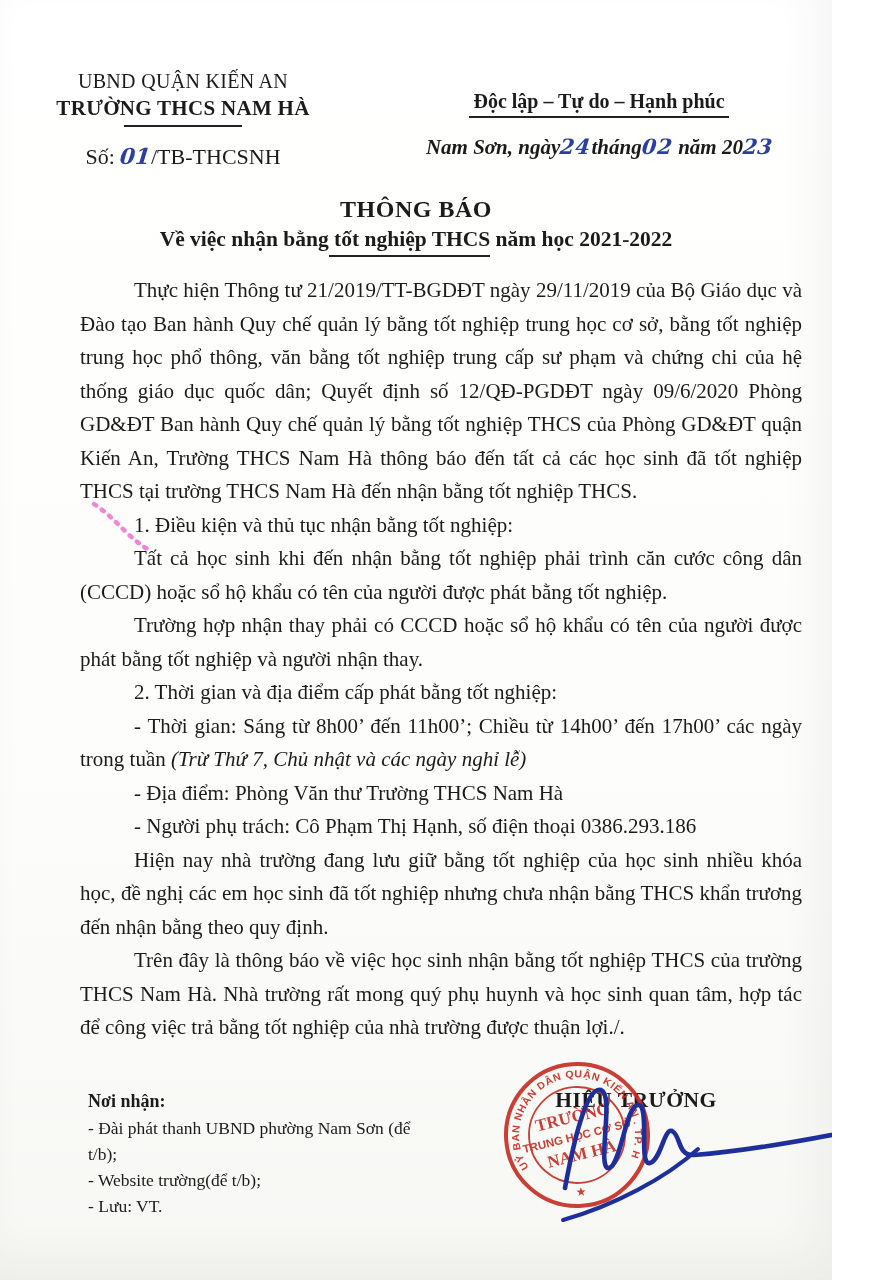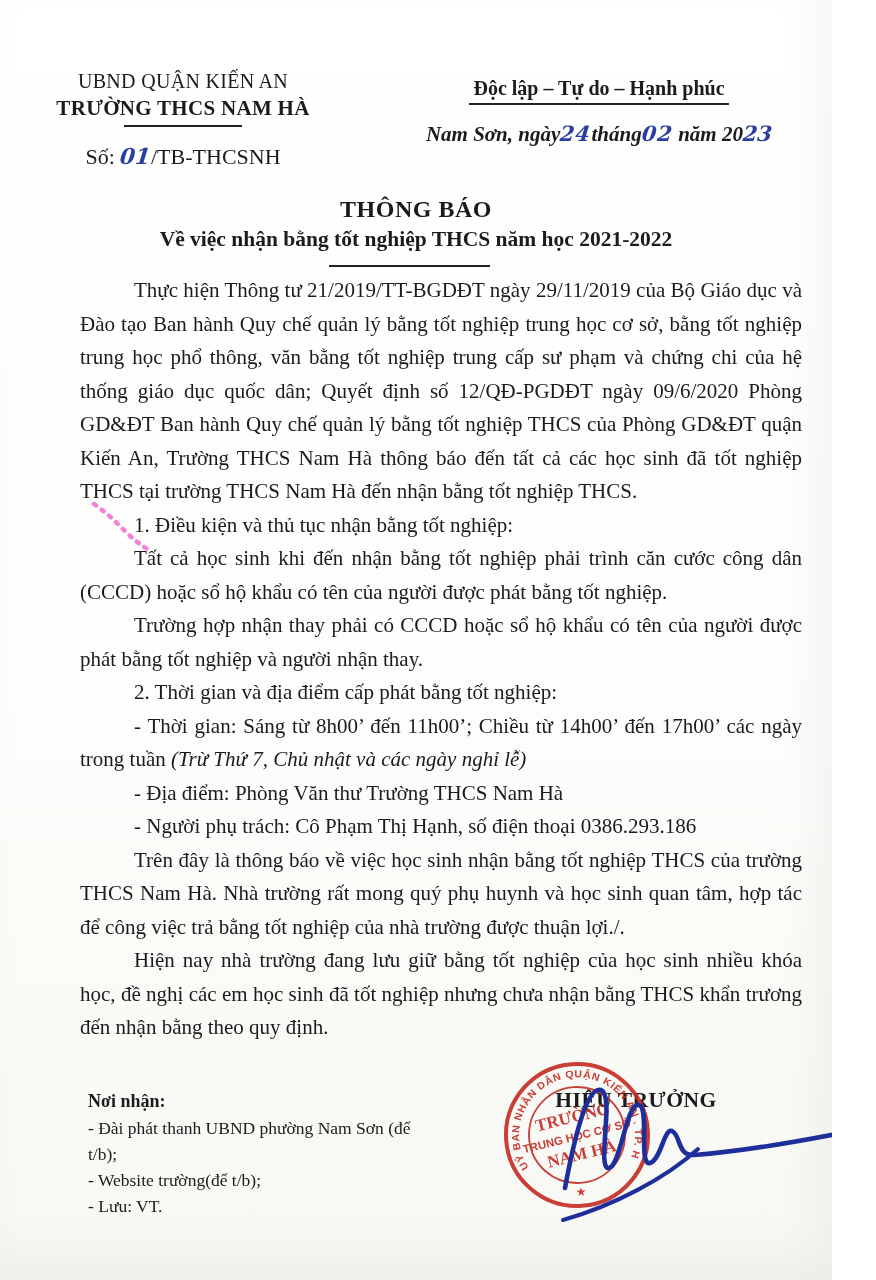--- a/index.html
+++ b/index.html
@@ -17,33 +17,33 @@
 
   
   .header { display:flex; padding-top:70px; }
   .header-left  { width:44%; text-align:center; }
   .header-right { width:56%; text-align:center; }
   .org-parent   { font-size:20px; letter-spacing:.3px; }
   .org-name     { font-size:21px; font-weight:bold; margin-top:3px; letter-spacing:.3px;text-align:center; }
   .short-rule   { width:118px; border-top:2px solid #222; margin:4px auto 0; }
   .number-line  { font-size:22px; margin-top:16px; }
   .national-title { font-size:20px; font-weight:bold; letter-spacing:.2px; }
-  .national-motto { display:inline-block; font-size:20px; font-weight:bold; margin-top:7px;
+  .national-motto { display:inline-block; font-size:20px; font-weight:bold; margin-top:20px;
                     padding:0 4px 3px; border-bottom:2px solid #222; }
   .date-line    { font-size:21px; font-style:italic; font-weight:bold; margin-top:16px; }
 
   .hw { font-family:"DejaVu Serif", serif; font-style:italic; font-weight:bold;
         color:#2b3f9e; display:inline-block; transform:skewX(-6deg); }
   .hw-day, .hw-month { letter-spacing:1px; }
 
   
   .title-block { text-align:center; margin-top:26px; }
   .title-main  { font-size:24px; font-weight:bold; letter-spacing:.5px; }
   .title-sub   { font-size:21.5px; font-weight:bold; margin-top:4px; }
-  .u-part      { border-bottom:2px solid #222; padding-bottom:14px; }
+  .u-part      { border-bottom:2px solid #222; padding-bottom:4px; }
 
   
   .body-text { margin:22px 30px 0 80px; }
   .body-text p { margin:0; font-size:21px; line-height:33.5px; text-align:justify; text-indent:54px; }
   .body-text p.heading { font-weight:normal; }
   .note-italic { font-style:italic; }
 
   
   .footer { display:flex; margin-top:43px;justify-content:flex-end; }
   .recipients { width:440px; padding-left:88px; font-size:17.5px; line-height:1.5; }
@@ -82,22 +82,22 @@
 
   <div class="body-text">
     <p>Thực hiện Thông tư 21/2019/TT-BGDĐT ngày 29/11/2019 của Bộ Giáo dục và Đào tạo Ban hành Quy chế quản lý bằng tốt nghiệp trung học cơ sở, bằng tốt nghiệp trung học phổ thông, văn bằng tốt nghiệp trung cấp sư phạm và chứng chi của hệ thống giáo dục quốc dân; Quyết định số 12/QĐ-PGDĐT ngày 09/6/2020 Phòng GD&amp;ĐT Ban hành Quy chế quản lý bằng tốt nghiệp THCS của Phòng GD&amp;ĐT quận Kiến An, Trường THCS Nam Hà thông báo đến tất cả các học sinh đã tốt nghiệp THCS tại trường THCS Nam Hà đến nhận bằng tốt nghiệp THCS.</p>
     <p class="heading">1. Điều kiện và thủ tục nhận bằng tốt nghiệp:</p>
     <p>Tất cả học sinh khi đến nhận bằng tốt nghiệp phải trình căn cước công dân (CCCD) hoặc sổ hộ khẩu có tên của người được phát bằng tốt nghiệp.</p>
     <p>Trường hợp nhận thay phải có CCCD hoặc sổ hộ khẩu có tên của người được phát bằng tốt nghiệp và người nhận thay.</p>
     <p class="heading">2. Thời gian và địa điểm cấp phát bằng tốt nghiệp:</p>
     <p><span>- Thời gian: Sáng từ 8h00’ đến 11h00’; Chiều từ 14h00’ đến 17h00’ các ngày trong tuần </span><span class="note-italic">(Trừ Thứ 7, Chủ nhật và các ngày nghỉ lễ)</span></p>
     <p>- Địa điểm: Phòng Văn thư Trường THCS Nam Hà</p>
     <p>- Người phụ trách: Cô Phạm Thị Hạnh, số điện thoại 0386.293.186</p>
+    <p>Hiện nay nhà trường đang lưu giữ bằng tốt nghiệp của học sinh nhiều khóa học, đề nghị các em học sinh đã tốt nghiệp nhưng chưa nhận bằng THCS khẩn trương đến nhận bằng theo quy định.</p>
     <p>Trên đây là thông báo về việc học sinh nhận bằng tốt nghiệp THCS của trường THCS Nam Hà. Nhà trường rất mong quý phụ huynh và học sinh quan tâm, hợp tác để công việc trả bằng tốt nghiệp của nhà trường được thuận lợi./.</p>
-    <p>Hiện nay nhà trường đang lưu giữ bằng tốt nghiệp của học sinh nhiều khóa học, đề nghị các em học sinh đã tốt nghiệp nhưng chưa nhận bằng THCS khẩn trương đến nhận bằng theo quy định.</p>
   </div>
 
   <div class="footer">
     <div class="recipients">
       <div class="label">Nơi nhận:</div>
       <div>- Đài phát thanh UBND phường Nam Sơn (để t/b);</div>
       <div>- Website trường(để t/b);</div>
       <div>- Lưu: VT.</div>
     </div>
     <div class="sign-block">

